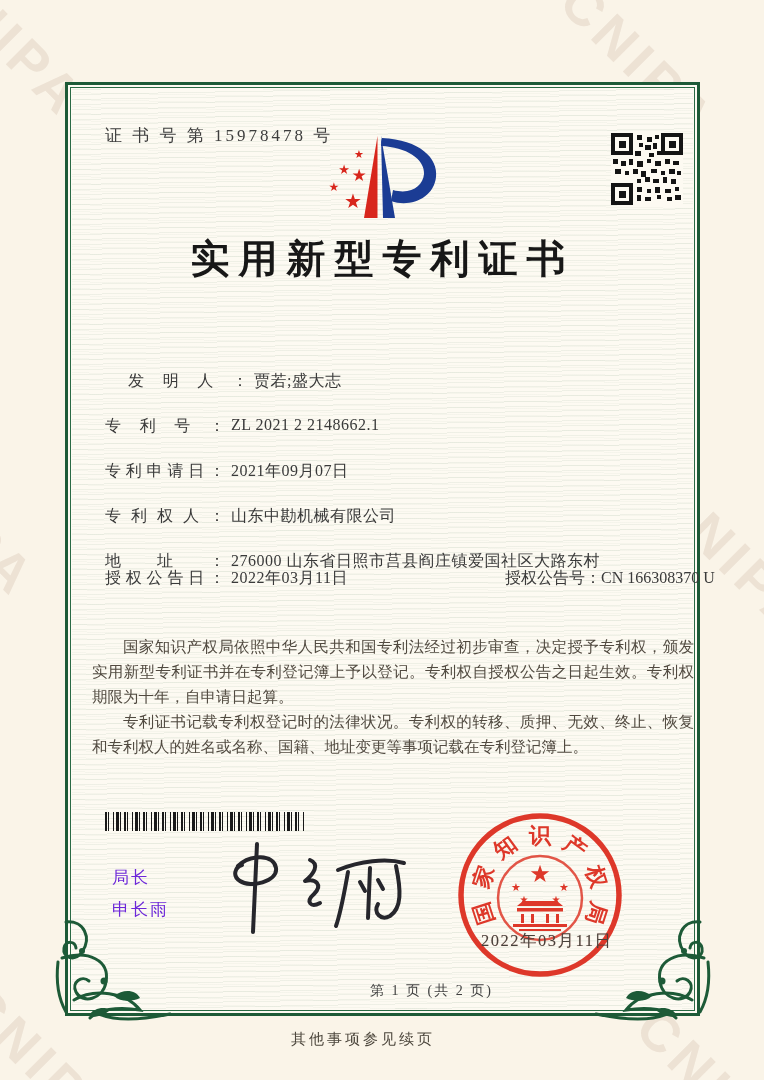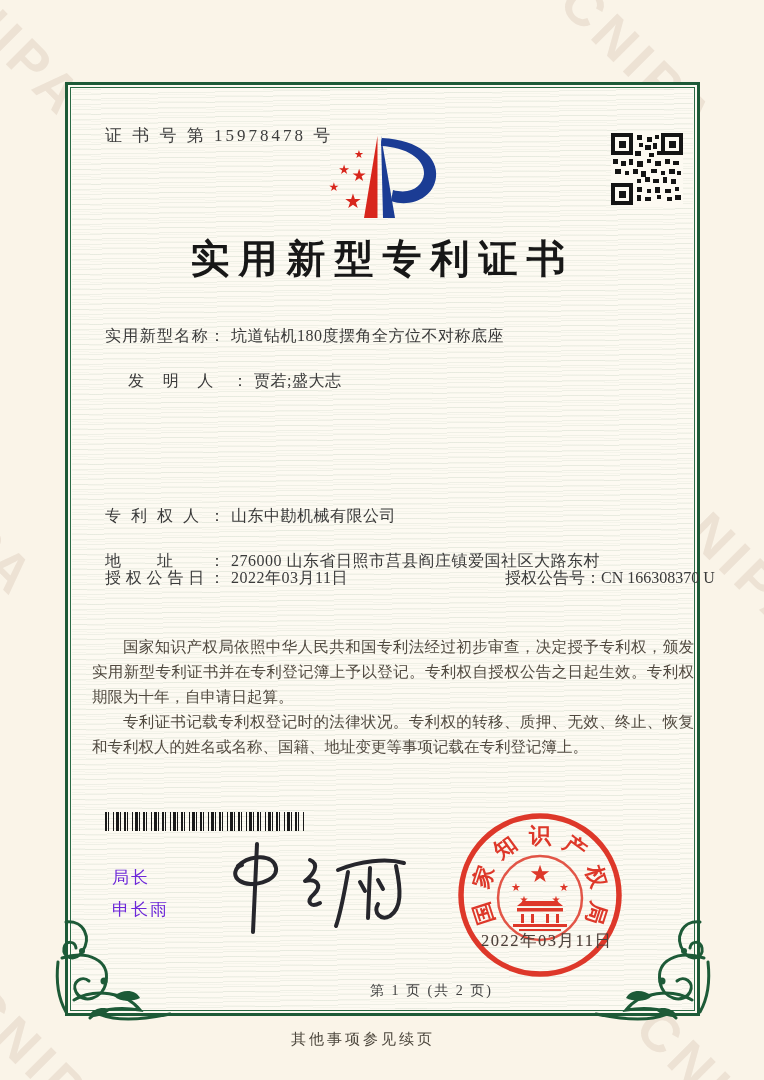--- a/index.html
+++ b/index.html
@@ -189,25 +189,28 @@
       <rect x="26" y="62" width="4" height="6"></rect>
         <rect x="34" y="64" width="6" height="4"></rect>
         <rect x="46" y="62" width="4" height="4"></rect>
       <rect x="56" y="64" width="5" height="4"></rect>
         <rect x="64" y="62" width="6" height="5"></rect>
     </g>
   </svg>
 
   <div class="title">实用新型专利证书</div>
 
-  <div class="field-row" style="top:326px;">
-    <span class="field-label">实用新型名称：</span><span class="field-value">坑道钻机180度摆角全方位不对称底座</span>
-  </div>
   <div class="field-row" style="top:371px;margin-left:23px;">
     <span class="field-label">发明人：</span><span class="field-value">贾若;盛大志</span>
+  </div>
+  <div class="field-row" style="top:416px;">
+    <span class="field-label">专利号：</span><span class="field-value">ZL 2021 2 2148662.1</span>
+  </div>
+  <div class="field-row" style="top:461px;">
+    <span class="field-label">专利申请日：</span><span class="field-value">2021年09月07日</span>
   </div>
   <div class="field-row" style="top:506px;">
     <span class="field-label">专利权人：</span><span class="field-value">山东中勘机械有限公司</span>
   </div>
   <div class="field-row" style="top:551px;">
     <span class="field-label">地址：</span><span class="field-value">276000 山东省日照市莒县阎庄镇爱国社区大路东村</span>
   </div>
   <div class="field-row" style="top:568px;width:560px;">
     <span class="field-label">授权公告日：</span><span class="field-value">2022年03月11日</span>
     <span class="grant-no"><span>授权公告号：</span><span>CN 166308370 U</span></span>

